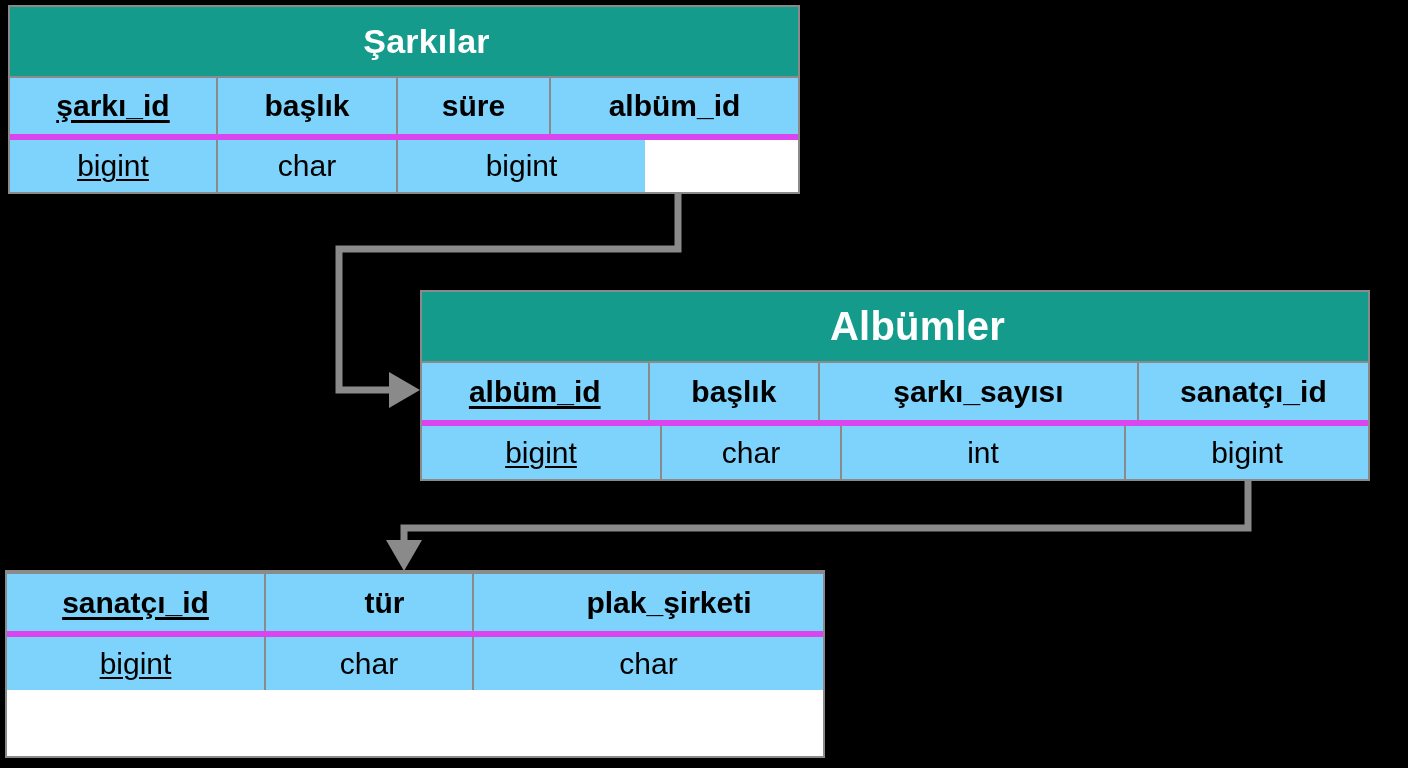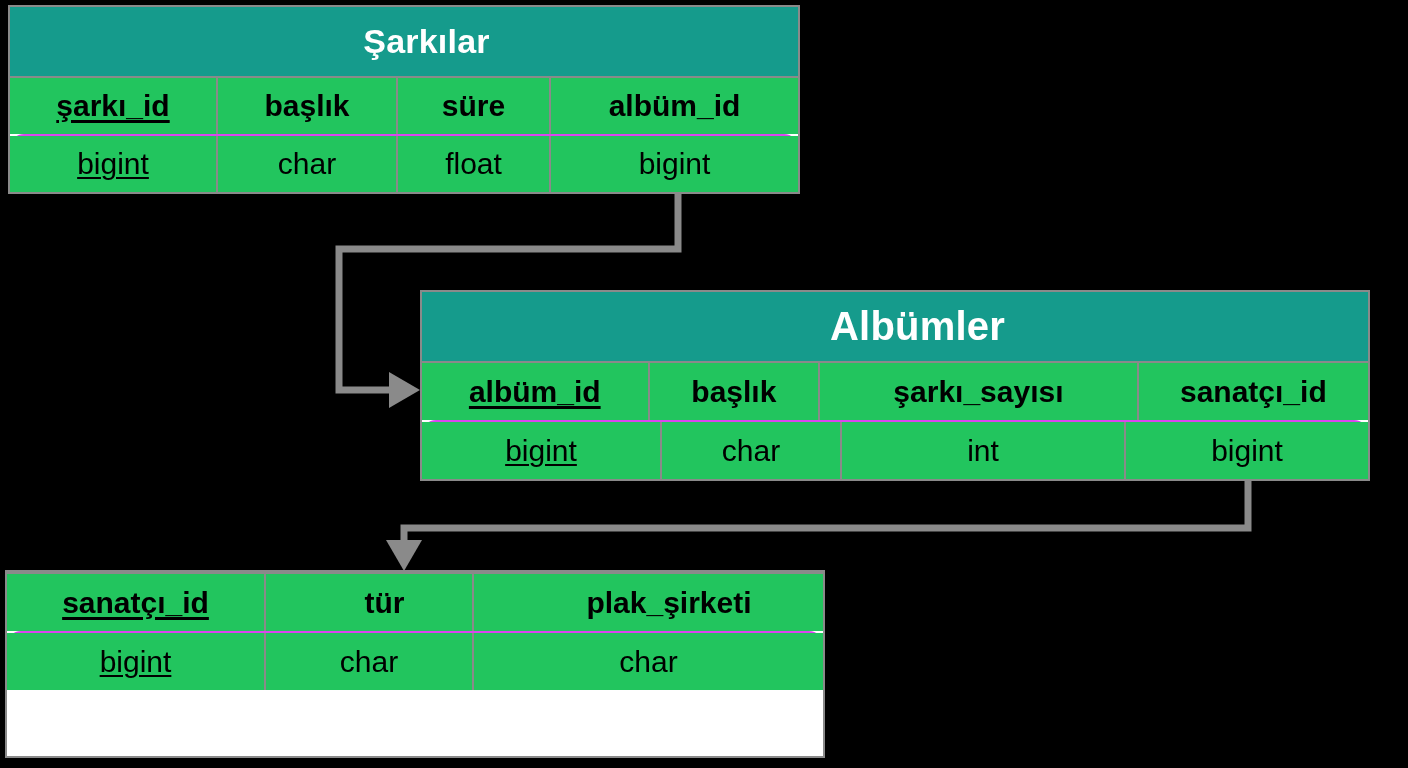--- a/index.html
+++ b/index.html
@@ -38,29 +38,28 @@
   }
   .row {
     display: flex;
     width: 100%;
     box-sizing: border-box;
   }
   .row.names {
     border-top: 2px solid #8a8a8a;
   }
   .row.types {
-    border-top: 2px solid #d946ef;
-    border-radius: 14px;
+    border-top: 6px solid #d946ef;
   }
   .cell {
     box-sizing: border-box;
     display: flex;
     align-items: center;
     justify-content: center;
-    background: #22c55e;
+    background: #7dd3fc;
     color: #000000;
     white-space: nowrap;
     border-right: 2px solid #8a8a8a;
     overflow: hidden;
   }
   .cell:last-child {
     border-right: none;
   }
   .row.names .cell {
     font-weight: bold;
@@ -116,23 +115,20 @@
         <span>albüm_id</span>
       </div>
     </div>
     <div class="row types" style="height:58px;">
       <div class="cell" style="width:208px; font-size:30px;">
         <span class="pk-type">bigint</span>
       </div>
       <div class="cell" style="width:180px; font-size:30px;">
         <span>char</span>
       </div>
-      <div class="cell" style="width:153px; font-size:30px;">
-        <span>float</span>
-      </div>
       <div class="cell" style="width:247px; font-size:30px;">
         <span>bigint</span>
       </div>
     </div>
   </div>
 
   <div class="entity" style="left:420px; top:290px; width:950px; height:191px;">
     <div class="entity-title" style="height:69px; font-size:40px;">Albümler</div>
     <div class="row names" style="height:59px;">
       <div class="cell" style="width:240px; font-size:30px;">

